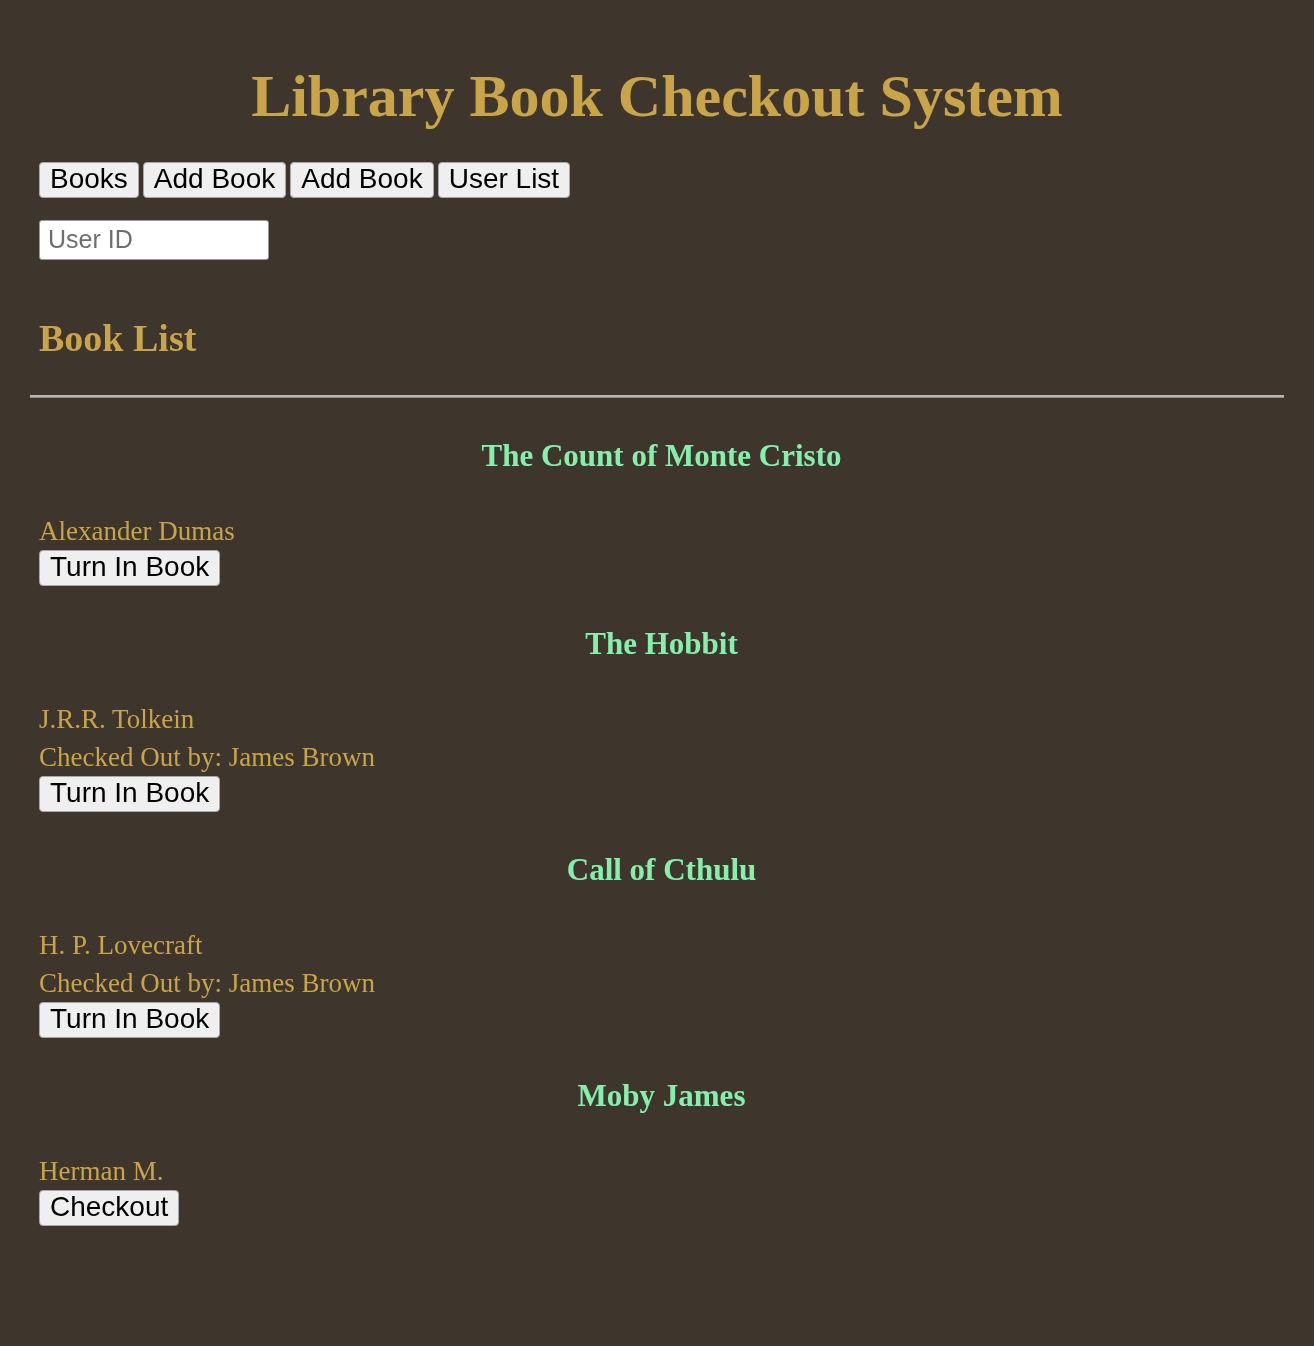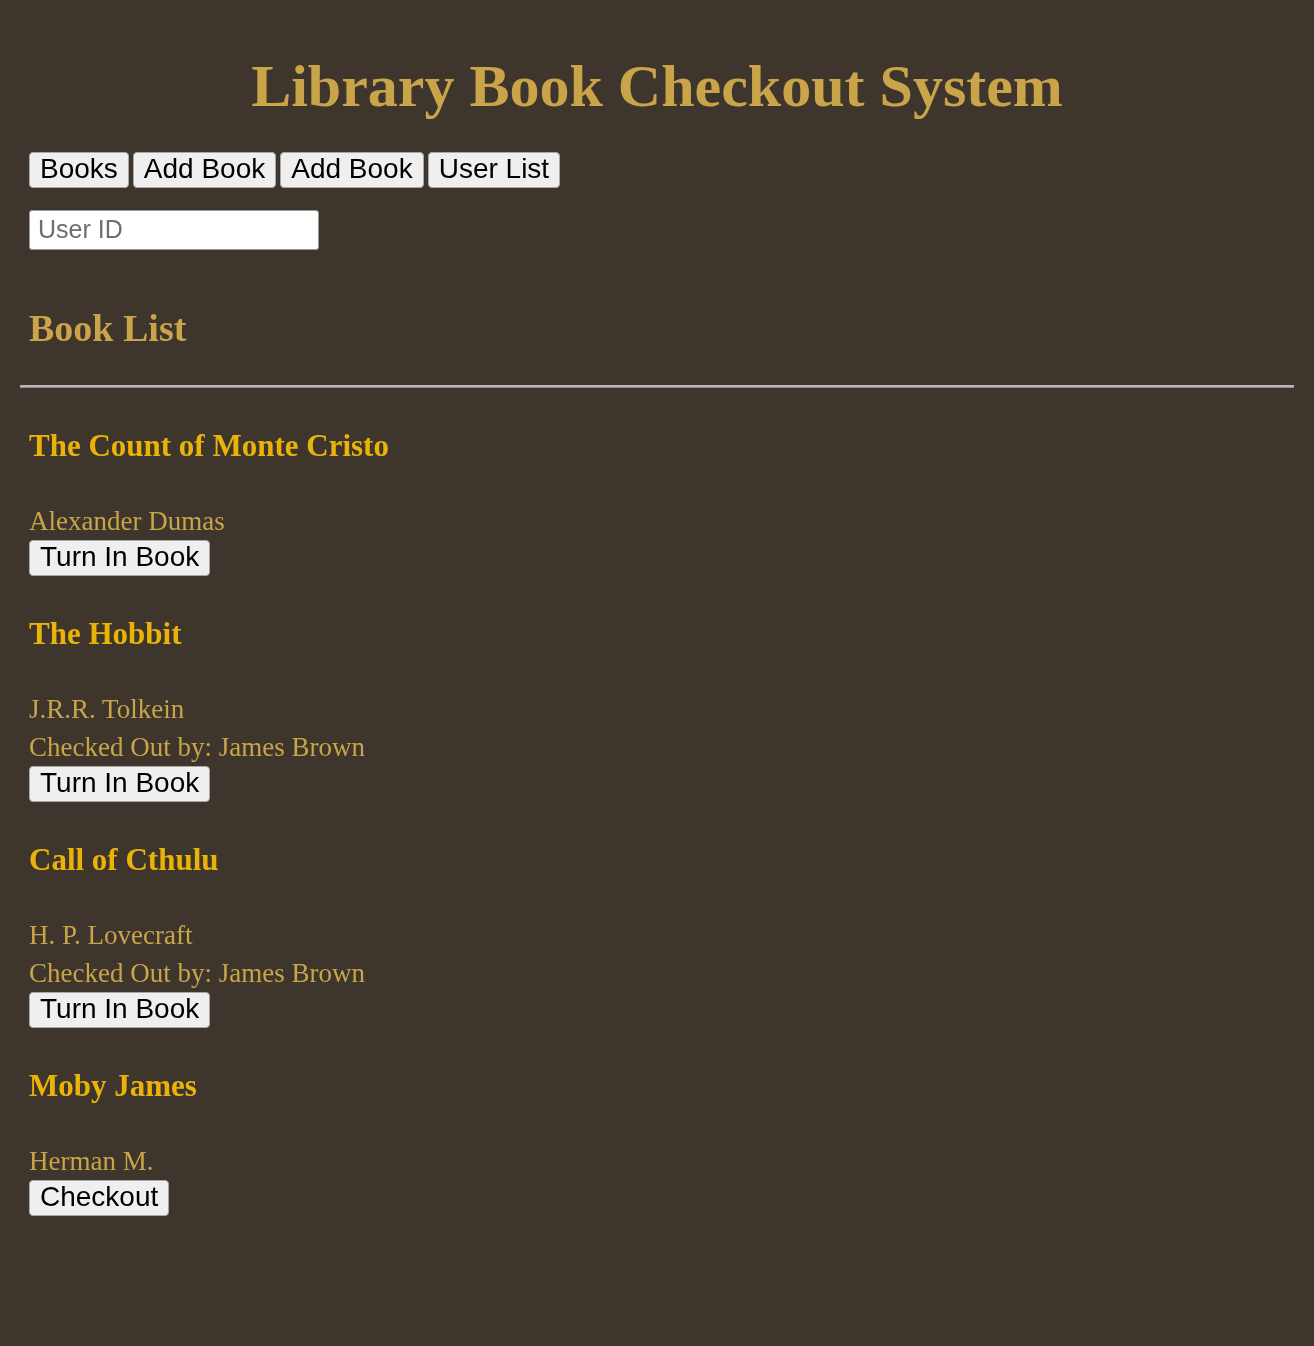--- a/index.html
+++ b/index.html
@@ -11,21 +11,21 @@
     width: 1314px;
     min-height: 1346px;
     background: #3E362C;
     font-family: "Liberation Serif", "DejaVu Serif", serif;
     color: #C9A449;
     overflow-x: hidden;
   }
 
   .page {
     padding: 16px;
-    margin: 4px;
+    margin: 14px;
   }
 
   .app-title {
     margin: 0;
     padding: 30px 8px 6px 8px;
     text-align: center;
     font-family: "Liberation Serif", "DejaVu Serif", serif;
     font-weight: bold;
     font-size: 60px;
     line-height: 72px;
@@ -54,21 +54,21 @@
     cursor: pointer;
     vertical-align: top;
   }
 
   .userid-row {
     margin: 22px 0 0 0;
     padding: 0 0 0 9px;
   }
 
   .userid-input {
-    width: 290px;
+    width: 230px;
     box-sizing: border-box;
     font-family: "Liberation Sans", "DejaVu Sans", sans-serif;
     font-size: 25px;
     line-height: 30px;
     padding: 3px 6px 5px 8px;
     color: #111111;
     background: #FFFFFF;
     border: 1px solid #9A9A9A;
     border-radius: 3px;
     outline: none;
@@ -107,21 +107,22 @@
     margin: 0;
     padding: 0 0 0 9px;
   }
 
   .book-title {
     margin: 40px 0 0 0;
     padding: 0;
     font-size: 31px;
     line-height: 36px;
     font-weight: bold;
-    color: #eab308;
+    color: #86efac;
+    text-align: center;
   }
 
   .book-meta {
     margin: 38px 0 0 0;
     padding: 0;
     font-size: 27px;
     line-height: 38px;
     color: #C9A449;
   }
 

